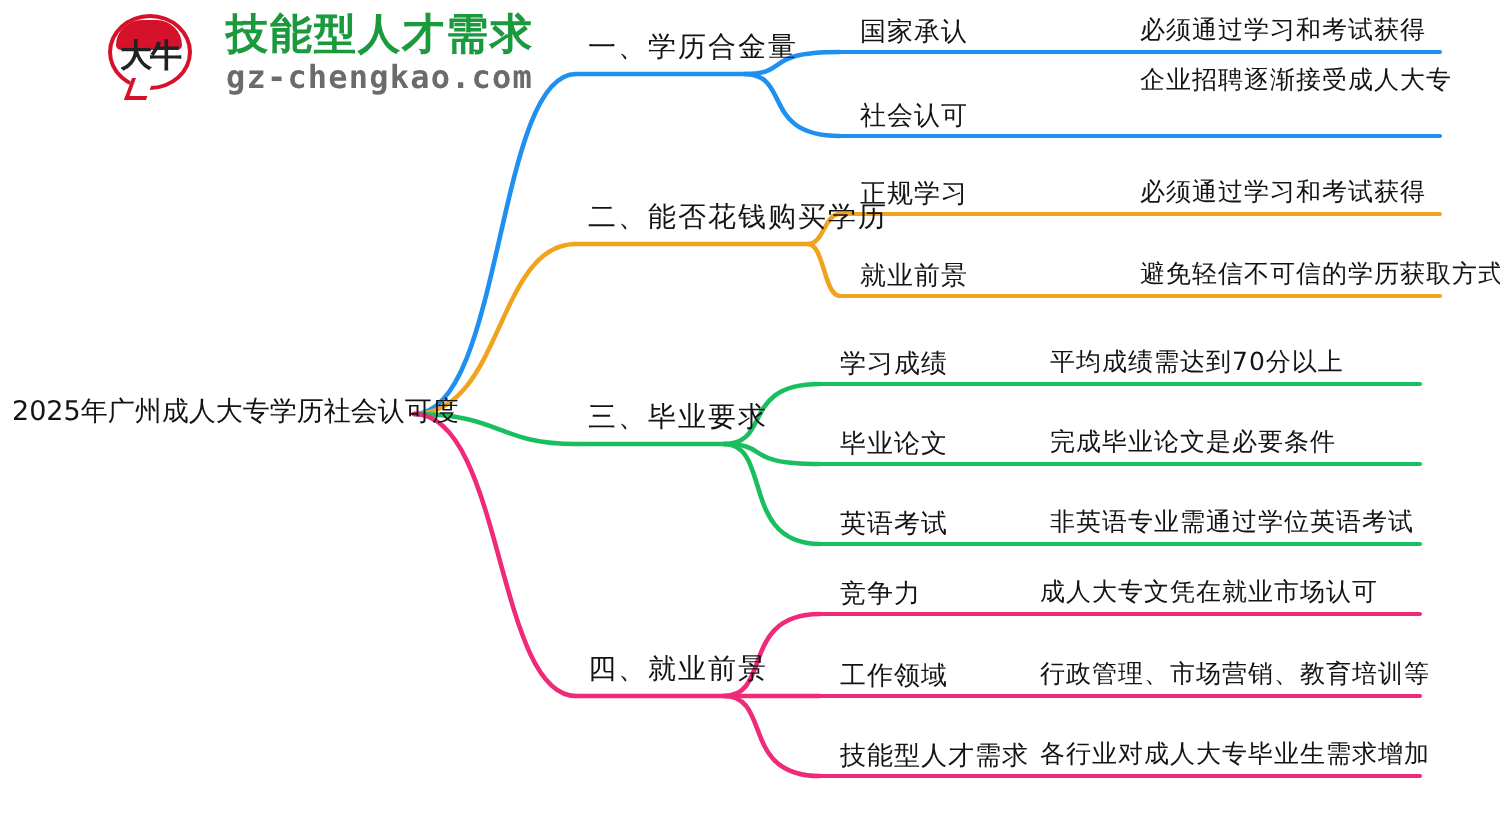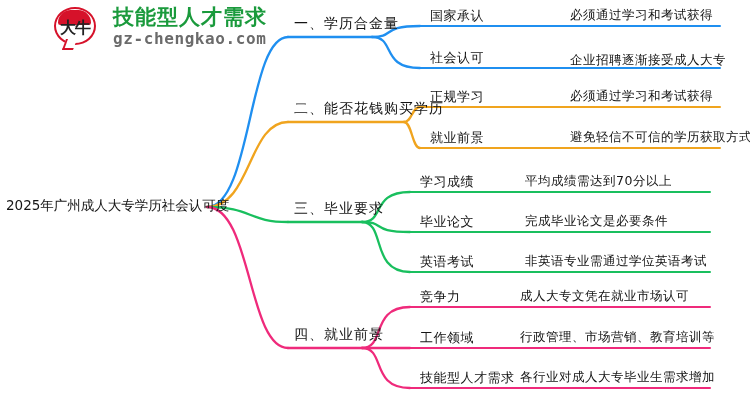--- a/index.html
+++ b/index.html
@@ -98,21 +98,21 @@
       <path d="M 410 388 L 710 388" fill="none" stroke="#ef2a7b" stroke-width="2" stroke-linecap="round"></path>
     </svg>
 
   <div class="node root">2025年广州成人大专学历社会认可度</div>
 
   <div id="nodes">
       <div class="node branch" style="left: 294px; top: 15px;">一、学历合金量</div>
       <div class="node leaf-key" style="left: 430px; top: 7px;">国家承认</div>
       <div class="node leaf-val" style="left: 570px; top: 7px;">必须通过学习和考试获得</div>
       <div class="node leaf-key" style="left: 430px; top: 49px;">社会认可</div>
-      <div class="node leaf-val" style="left: 570px; top: 52px;">企业招聘逐渐接受成人大专</div>
+      <div class="node leaf-val" style="left: 570px; top: 32px;">企业招聘逐渐接受成人大专</div>
       <div class="node branch" style="left: 294px; top: 100px;">二、能否花钱购买学历</div>
       <div class="node leaf-key" style="left: 430px; top: 88px;">正规学习</div>
       <div class="node leaf-val" style="left: 570px; top: 88px;">必须通过学习和考试获得</div>
       <div class="node leaf-key" style="left: 430px; top: 129px;">就业前景</div>
       <div class="node leaf-val" style="left: 570px; top: 129px;">避免轻信不可信的学历获取方式</div>
       <div class="node branch" style="left: 294px; top: 200px;">三、毕业要求</div>
       <div class="node leaf-key" style="left: 420px; top: 173px;">学习成绩</div>
       <div class="node leaf-val" style="left: 525px; top: 173px;">平均成绩需达到70分以上</div>
       <div class="node leaf-key" style="left: 420px; top: 213px;">毕业论文</div>
       <div class="node leaf-val" style="left: 525px; top: 213px;">完成毕业论文是必要条件</div>

